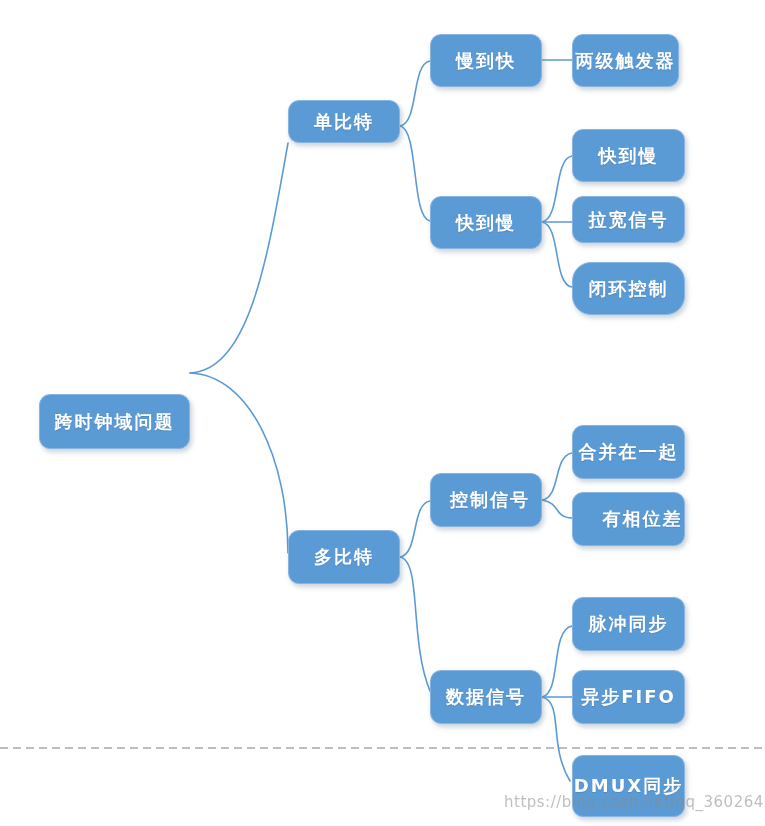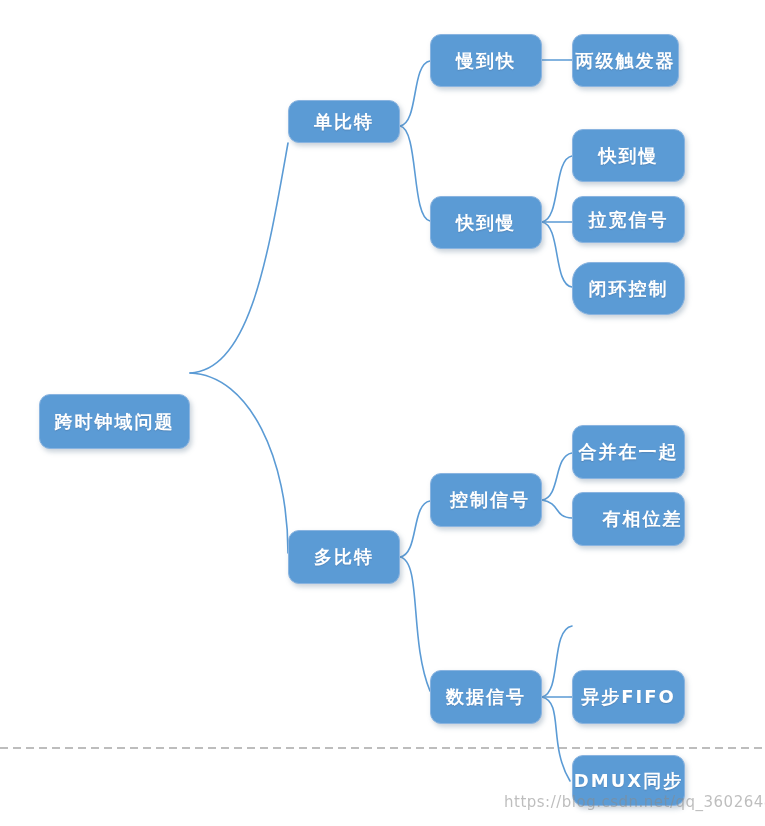--- a/index.html
+++ b/index.html
@@ -129,24 +129,27 @@
   </div>
 
   <div class="node" style="left:572px; top:492px; width:113px; height:54px;padding-left:28px;">
     <span class="node-label">有相位差</span>
   </div>
 
   <div class="node" style="left:430px; top:670px; width:112px; height:54px;">
     <span class="node-label">数据信号</span>
   </div>
 
+  <div class="node" style="left:572px; top:597px; width:113px; height:54px;">
+    <span class="node-label">脉冲同步</span>
+  </div>
 
   <div class="node" style="left:572px; top:670px; width:113px; height:54px;">
     <span class="node-label">异步FIFO</span>
   </div>
 
-  <div class="node" style="left:572px; top:755px; width:113px; height:51px;">
+  <div class="node" style="left:572px; top:755px; width:113px; height:62px;">
     <span class="node-label">DMUX同步</span>
   </div>
 
   <div id="watermark">https://blog.csdn.net/qq_36026488</div>
 
 </div>
 
 </body></html>

